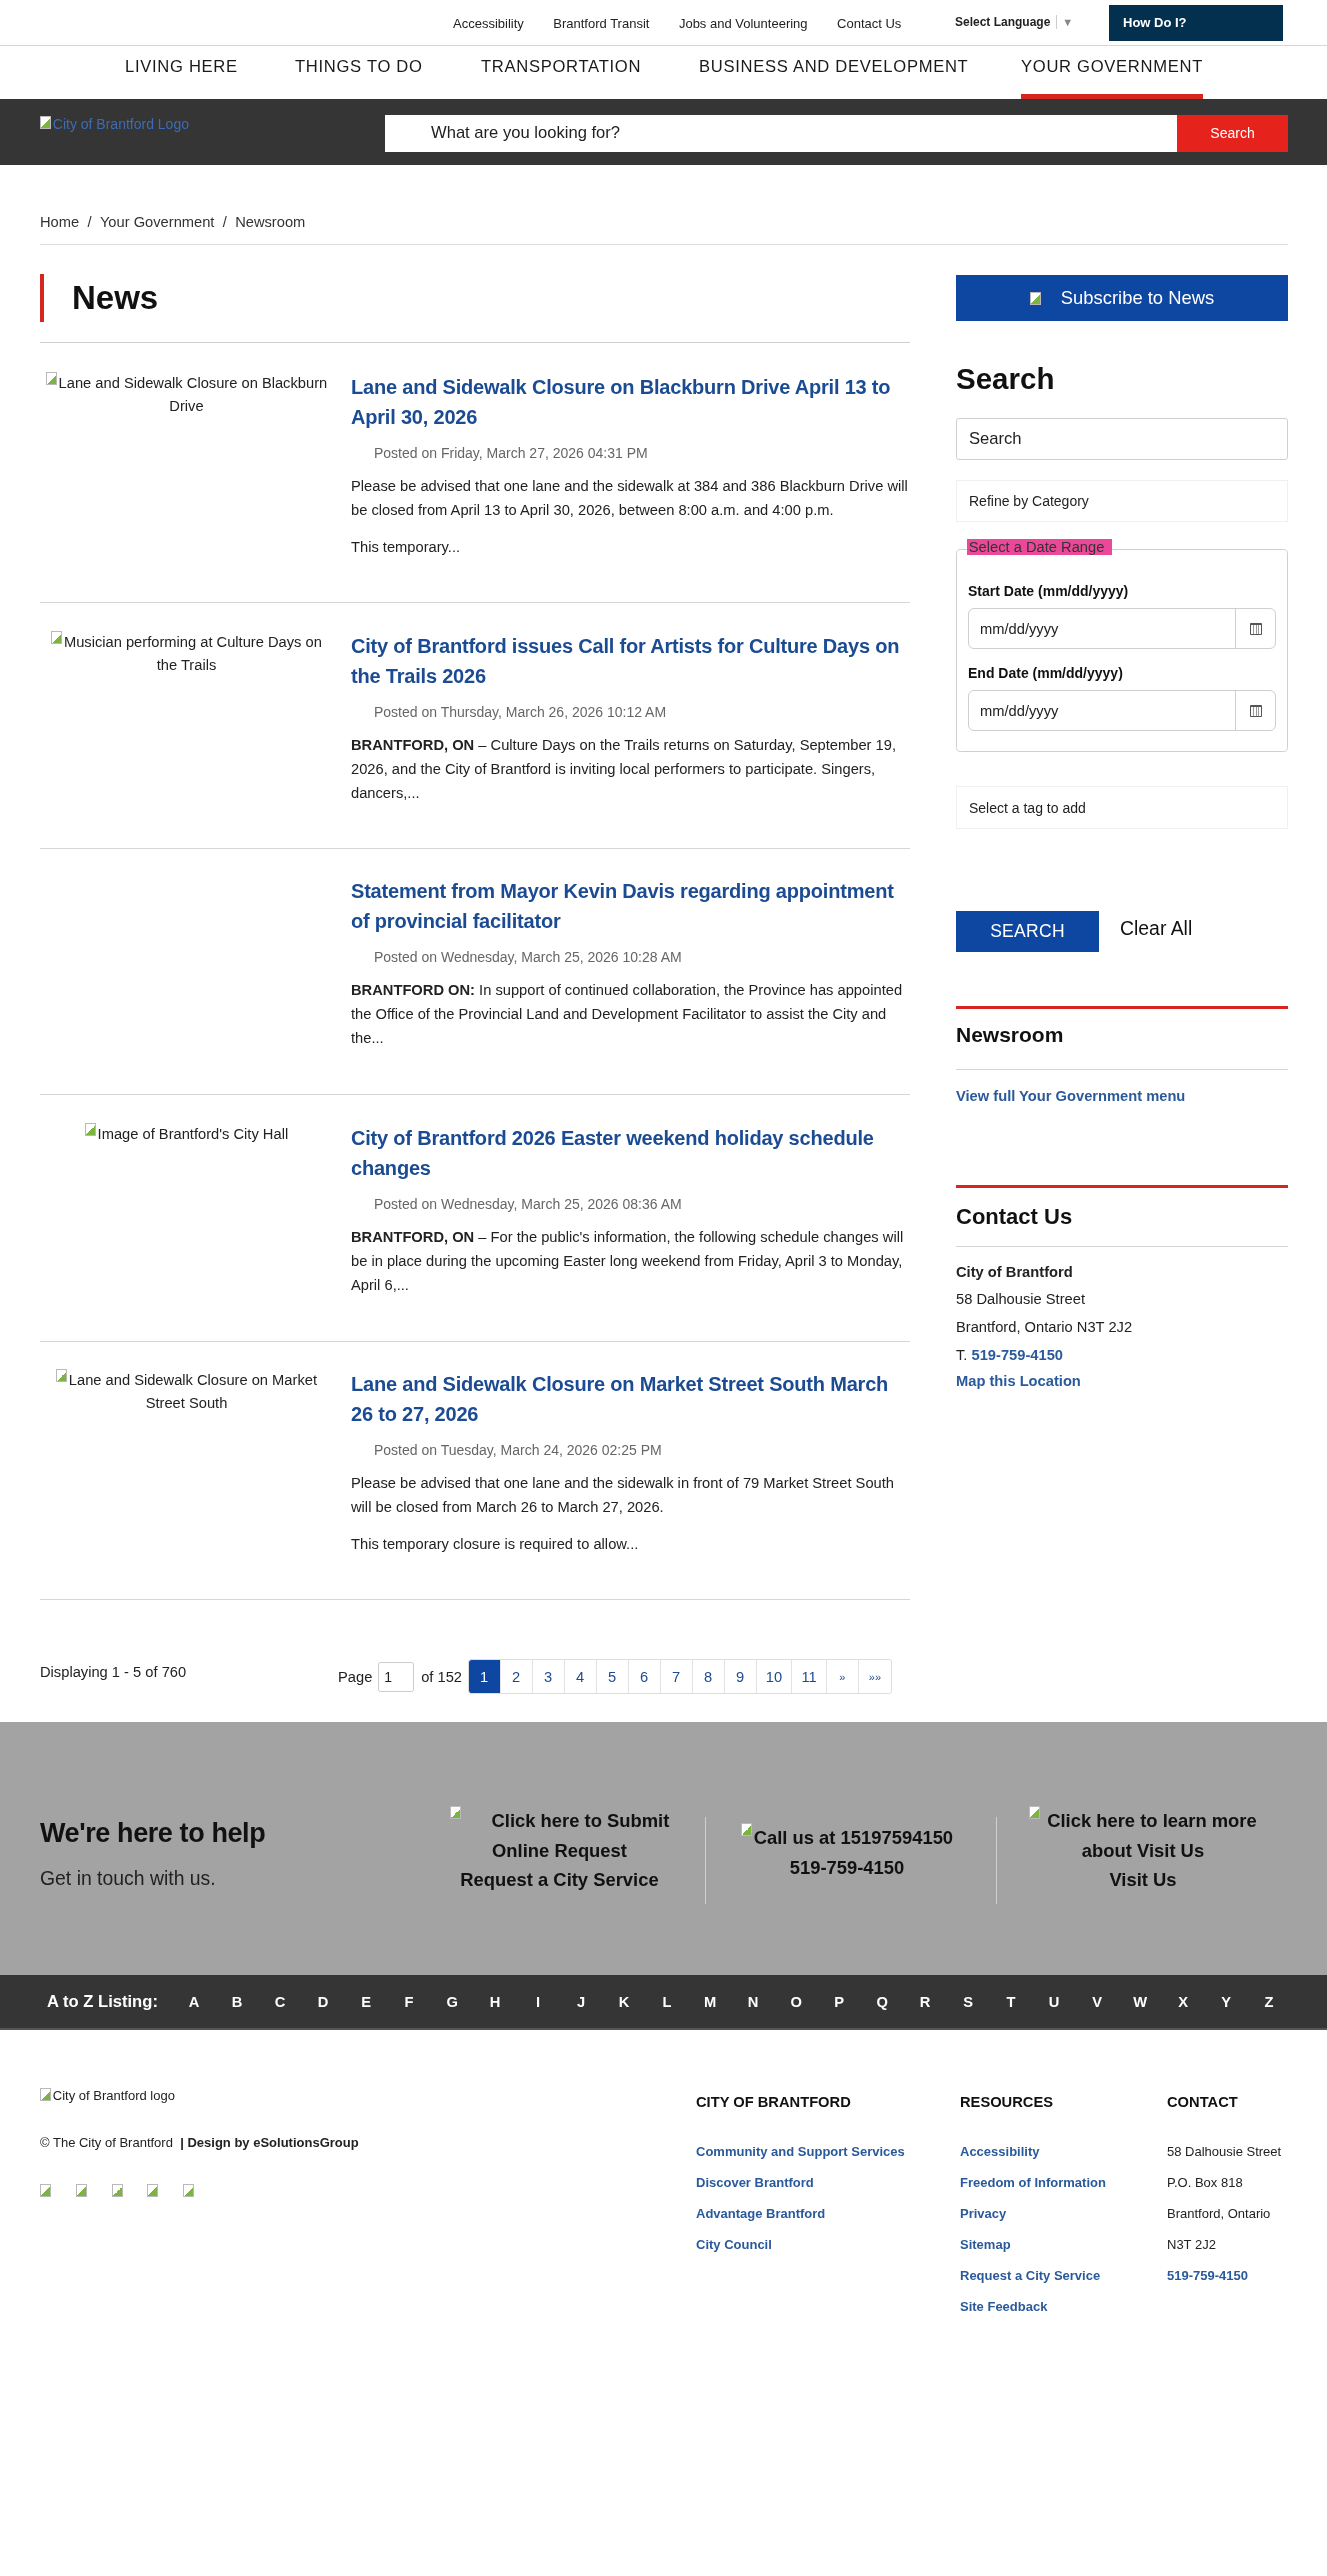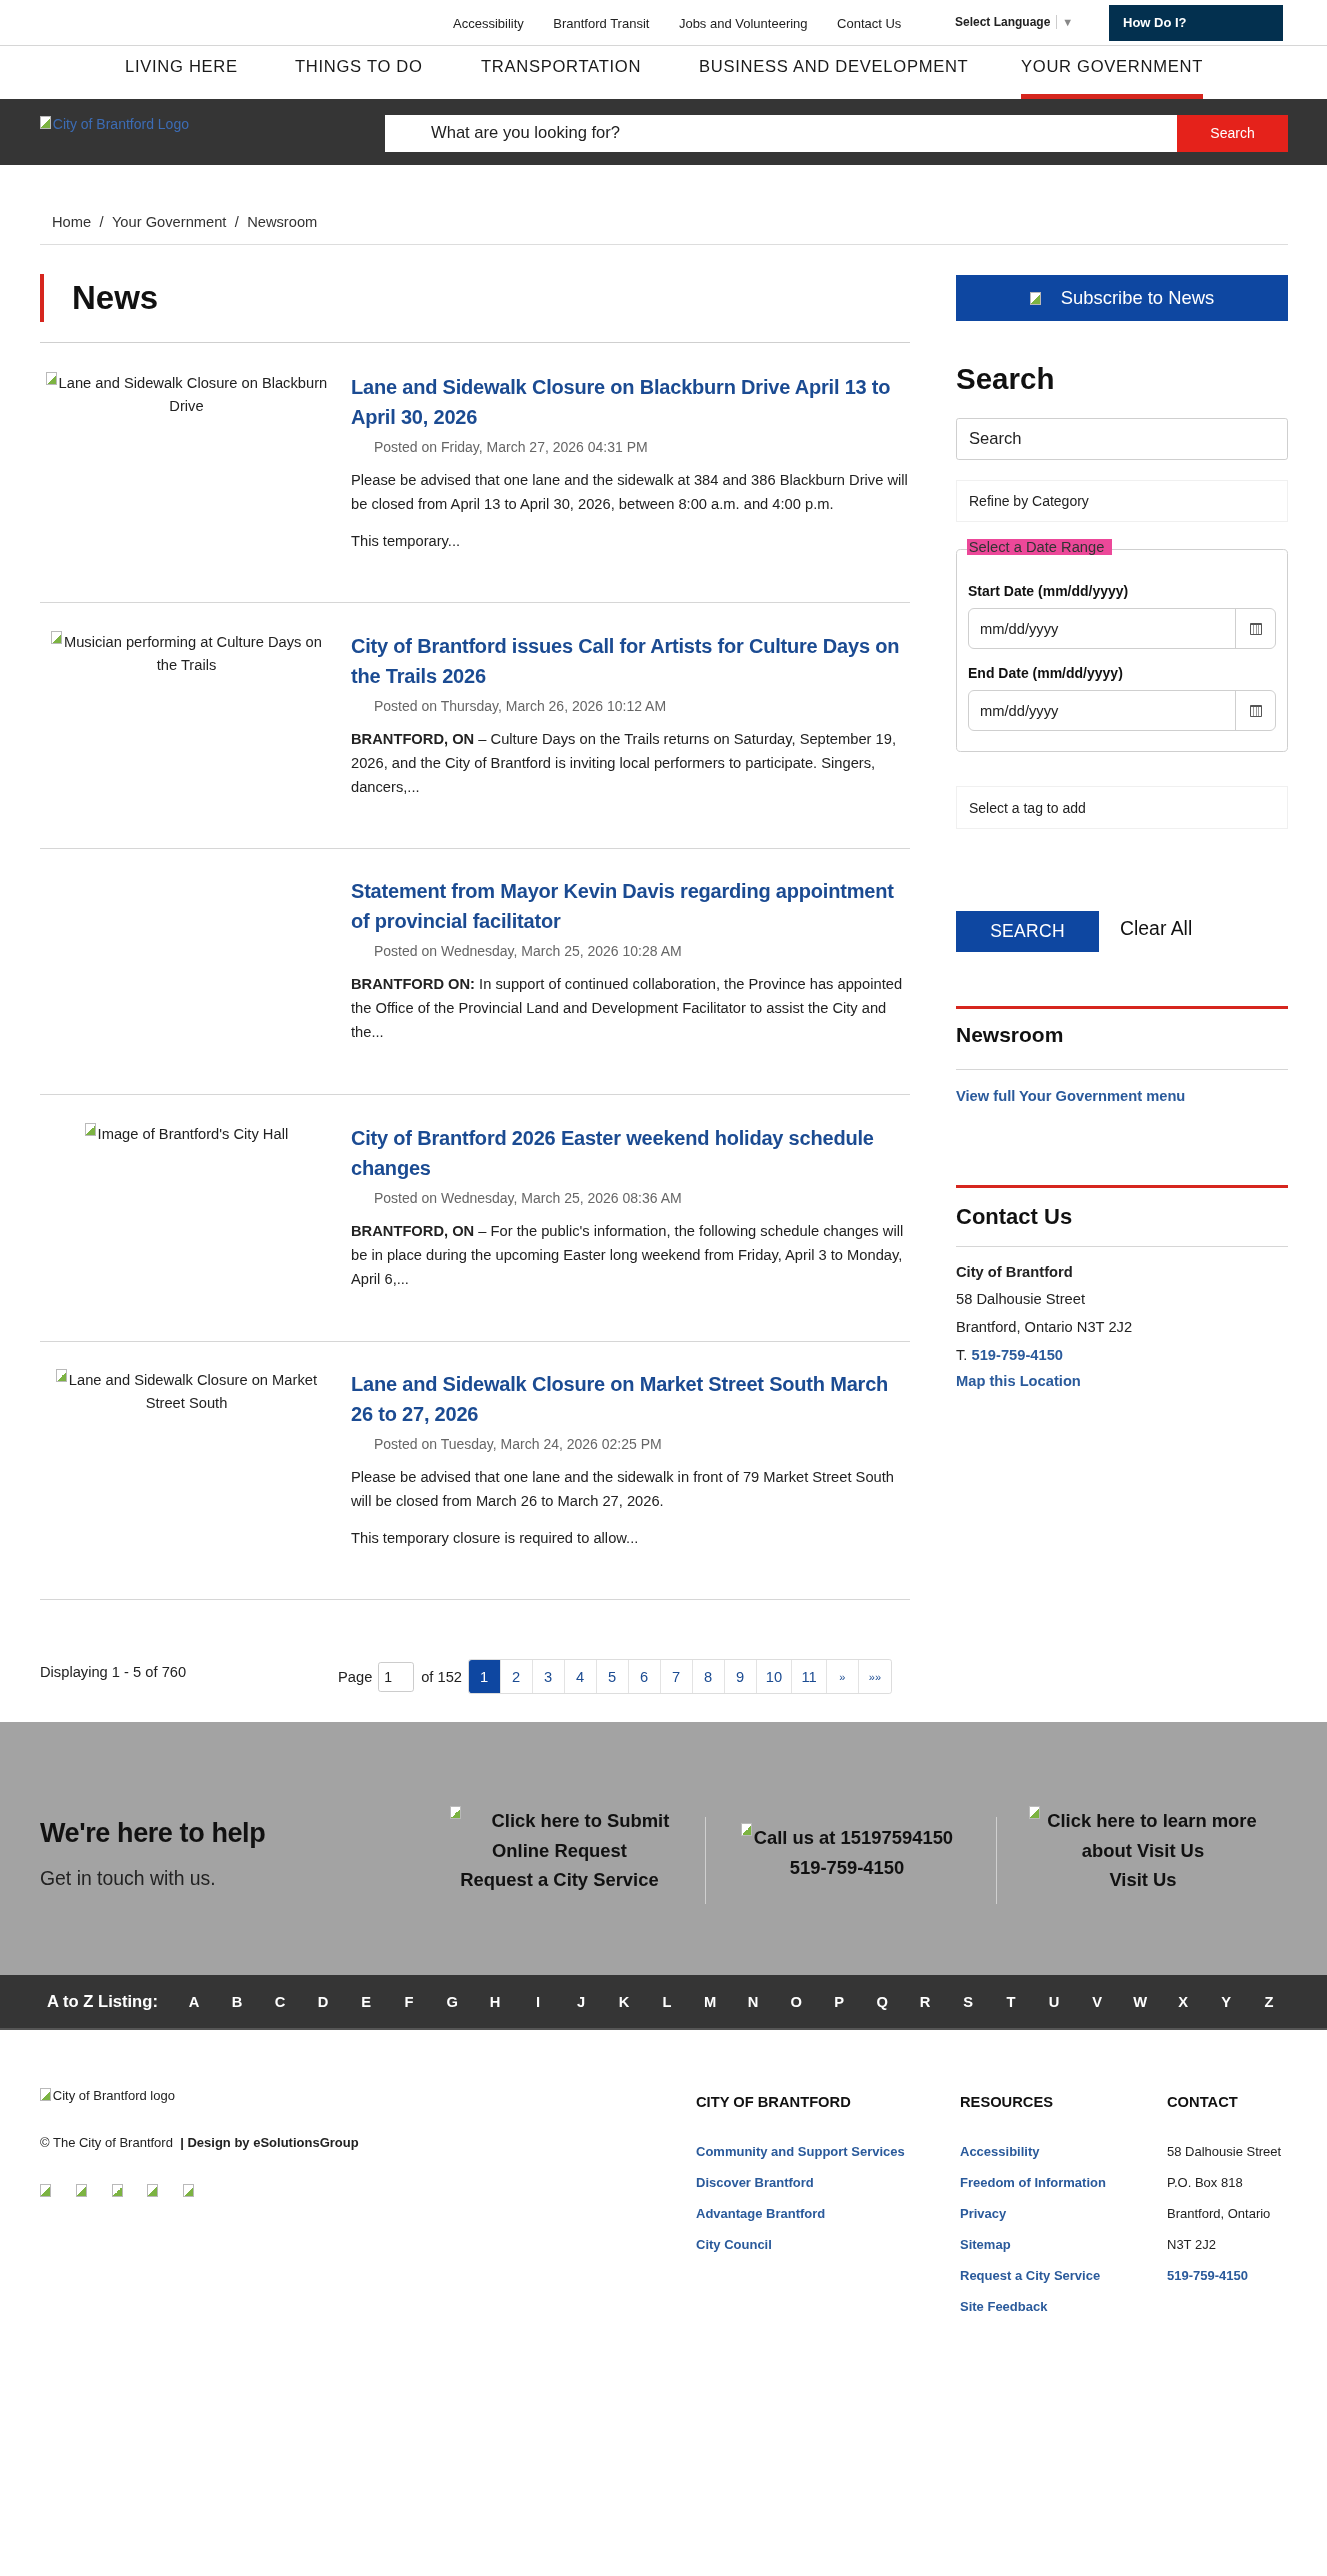--- a/index.html
+++ b/index.html
@@ -23,32 +23,32 @@
 
   
   .band { height: 66px; background: #353535; position: relative; }
   .logo { position: absolute; left: 40px; top: 16.6px; font-size: 14px; color: #3c6cb5; display: flex; align-items: flex-start; }
   .broken-img { display: inline-block; width: 11px; height: 13px; border: 0.9px solid #b9b9b9; background: linear-gradient(135deg, #fff 55%, #7cb342 55%); margin-right: 1.8px; vertical-align: top; }
   .site-search { position: absolute; left: 385px; top: 15.7px; width: 792px; height: 37px; background: #fff; font-size: 16.6px; padding-left: 46px; display: flex; align-items: center; color: #222; border: none; }
   .site-search-btn { position: absolute; left: 1177px; top: 15.7px; width: 111px; height: 37px; background: #e5221b; color: #fff; font-size: 14px; display: flex; align-items: center; justify-content: center; }
 
   
   .wrap { position: relative; width: 1327px; }
-  .breadcrumb { position: absolute; left: 40px; top: 214px; font-size: 14.7px; color: #333; margin-left: 12px; }
+  .breadcrumb { position: absolute; left: 40px; top: 214px; font-size: 14.7px; color: #333; }
   .breadcrumb .slash { margin: 0 8.3px; }
   .crumb-rule { position: absolute; left: 40px; top: 244px; width: 1248px; height: 0.9px; background: #ddd; }
 
   .news-title { position: absolute; left: 40px; top: 274px; height: 48px; border-left: 4.6px solid #d6261e; padding-left: 28px; font-size: 33px; font-weight: bold; line-height: 48px; color: #111; }
   .title-rule { position: absolute; left: 40px; top: 342px; width: 870px; height: 0.9px; background: #cfcfcf; }
 
   .article { position: absolute; left: 40px; width: 870px; }
   .article .thumb { position: absolute; left: 0; top: 0; width: 293px; text-align: center; font-size: 14.7px; line-height: 23px; color: #222; }
   .article .body { position: absolute; left: 311px; top: 0; width: 559px; }
   .article h2 { font-size: 20px; font-weight: bold; color: #1b4b92; line-height: 30px; letter-spacing: -0.2px; }
-  .article .posted { font-size: 14px; color: #666; margin: 5px 0 0 23px; line-height: 20px; }
+  .article .posted { font-size: 14px; color: #666; margin: 11px 0 0 23px; line-height: 20px; }
   .article p { font-size: 14.7px; line-height: 24px; color: #222; margin-top: 11px; }
   .article p + p { margin-top: 13px; }
   .article .rule { position: absolute; left: 0; width: 870px; height: 0.9px; background: #d6d6d6; }
 
   
   .displaying { position: absolute; left: 40px; top: 1664px; font-size: 14.7px; color: #222; }
   .pager { position: absolute; left: 338px; top: 1659px; display: flex; align-items: center; font-size: 14.7px; color: #222; }
   .pager .pinput { width: 36px; height: 30px; border: 0.9px solid #ccc; border-radius: 2.8px; margin: 0 7.4px 0 5.5px; padding-left: 5.5px; font-size: 14px; display: flex; align-items: center; }
   .pager .of { margin-right: 5.5px; }
   .pager .pages { display: flex; border: 0.9px solid #ddd; border-radius: 2.8px; }

